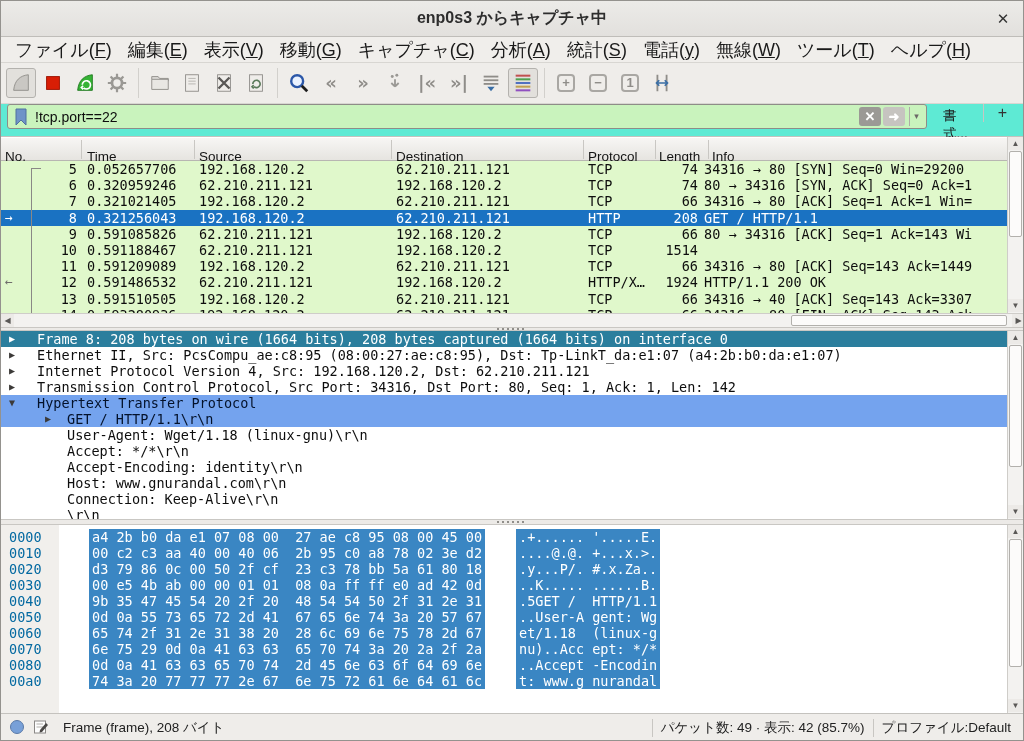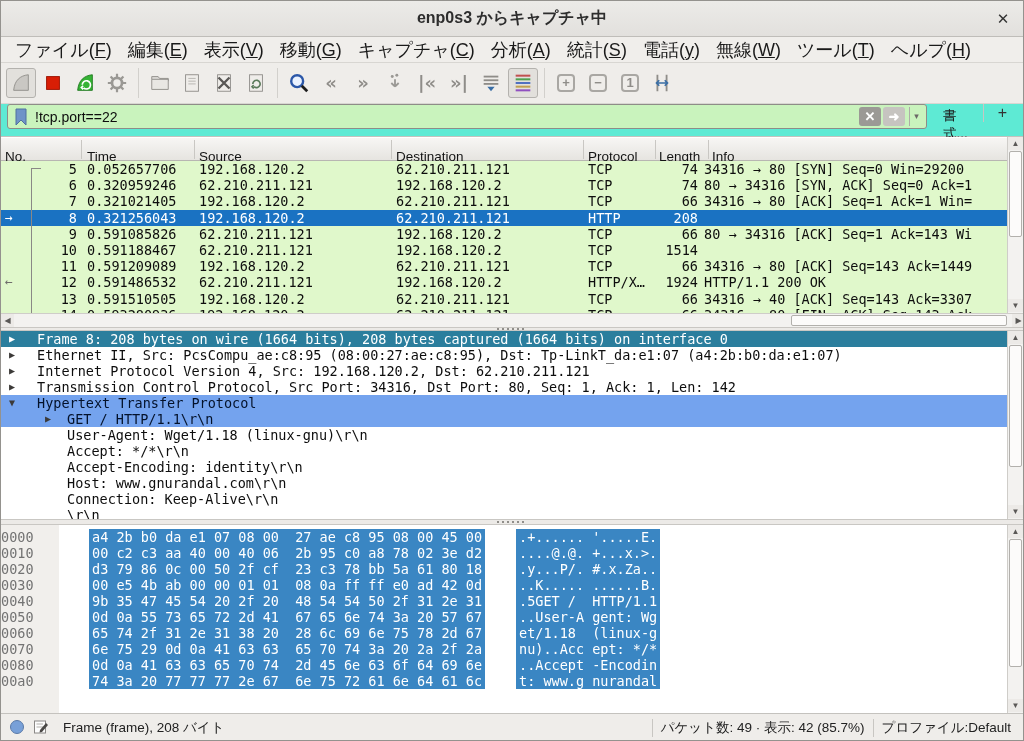--- a/index.html
+++ b/index.html
@@ -90,21 +90,21 @@
   .dline.hl-teal .exp { color:#ffffff; }
   .dline.hl-blue { background:#74a3ee; color:#04122a; }
   .ind0 .exp { left:8px; }  .ind0 .dtxt { left:36px; }
   .ind1 .exp { left:44px; } .ind1 .dtxt { left:66px; }
   .ind2 .dtxt { left:66px; }
   
   #hex { position:absolute; left:0; top:524px; width:1008px; height:188px; overflow:hidden;
     background:#ffffff; font-family:"DejaVu Sans Mono", monospace; font-size:13.5px; padding-top:4px; }
   #hex::before { content:""; position:absolute; left:0; top:0; width:58px; height:100%; background:#f1efec; }
   .hxrow { position:relative; height:16px; line-height:16px; white-space:pre; }
-  .hx-off  { position:absolute; left:0;  color:#737373; }
+  .hx-off  { position:absolute; left:8px;  color:#0369a1; }
   .hx-hex  { position:absolute; left:88px; background:#3a86c3; color:#fff; padding:0 3px; }
   .hx-asc  { position:absolute; left:515px; background:#3a86c3; color:#fff; padding:0 3px; }
   
   #statusbar { position:absolute; left:0; top:712px; width:100%; height:29px;
     background:#efedea; border-top:1px solid #c4c2be; display:flex; align-items:center; font-size:13.5px; color:#222; }
   #statusbar .spacer { flex:1; }
   #status-left-text { margin-left:14px; }
   #expert-icon { margin-left:8px; }
   #comment-icon { margin-left:8px; }
   .st-sep { width:1px; height:18px; background:#c8c6c2; margin:0 8px; }
@@ -292,21 +292,21 @@
     <span class="hdiv" style="left:582px"></span>
     <span class="hdiv" style="left:654px"></span>
     <span class="hdiv" style="left:707px"></span>
   </div>
 
   <div id="plist-rows">
 
   <div class="prow"><span class="pc c-no">5</span><span class="pc c-time">0.052657706</span><span class="pc c-src">192.168.120.2</span><span class="pc c-dst">62.210.211.121</span><span class="pc c-proto">TCP</span><span class="pc c-len">74</span><span class="pc c-info">34316 → 80 [SYN] Seq=0 Win=29200</span></div>
       <div class="prow"><span class="pc c-no">6</span><span class="pc c-time">0.320959246</span><span class="pc c-src">62.210.211.121</span><span class="pc c-dst">192.168.120.2</span><span class="pc c-proto">TCP</span><span class="pc c-len">74</span><span class="pc c-info">80 → 34316 [SYN, ACK] Seq=0 Ack=1</span></div>
       <div class="prow"><span class="pc c-no">7</span><span class="pc c-time">0.321021405</span><span class="pc c-src">192.168.120.2</span><span class="pc c-dst">62.210.211.121</span><span class="pc c-proto">TCP</span><span class="pc c-len">66</span><span class="pc c-info">34316 → 80 [ACK] Seq=1 Ack=1 Win=</span></div>
-      <div class="prow selected"><span class="pc c-no">8</span><span class="pc c-time">0.321256043</span><span class="pc c-src">192.168.120.2</span><span class="pc c-dst">62.210.211.121</span><span class="pc c-proto">HTTP</span><span class="pc c-len">208</span></div>
+      <div class="prow selected"><span class="pc c-no">8</span><span class="pc c-time">0.321256043</span><span class="pc c-src">192.168.120.2</span><span class="pc c-dst">62.210.211.121</span><span class="pc c-proto">HTTP</span><span class="pc c-len">208</span><span class="pc c-info">GET / HTTP/1.1</span></div>
       <div class="prow"><span class="pc c-no">9</span><span class="pc c-time">0.591085826</span><span class="pc c-src">62.210.211.121</span><span class="pc c-dst">192.168.120.2</span><span class="pc c-proto">TCP</span><span class="pc c-len">66</span><span class="pc c-info">80 → 34316 [ACK] Seq=1 Ack=143 Wi</span></div>
       <div class="prow"><span class="pc c-no">10</span><span class="pc c-time">0.591188467</span><span class="pc c-src">62.210.211.121</span><span class="pc c-dst">192.168.120.2</span><span class="pc c-proto">TCP</span><span class="pc c-len">1514</span></div>
       <div class="prow"><span class="pc c-no">11</span><span class="pc c-time">0.591209089</span><span class="pc c-src">192.168.120.2</span><span class="pc c-dst">62.210.211.121</span><span class="pc c-proto">TCP</span><span class="pc c-len">66</span><span class="pc c-info">34316 → 80 [ACK] Seq=143 Ack=1449</span></div>
       <div class="prow"><span class="pc c-no">12</span><span class="pc c-time">0.591486532</span><span class="pc c-src">62.210.211.121</span><span class="pc c-dst">192.168.120.2</span><span class="pc c-proto">HTTP/X…</span><span class="pc c-len">1924</span><span class="pc c-info">HTTP/1.1 200 OK</span></div>
       <div class="prow"><span class="pc c-no">13</span><span class="pc c-time">0.591510505</span><span class="pc c-src">192.168.120.2</span><span class="pc c-dst">62.210.211.121</span><span class="pc c-proto">TCP</span><span class="pc c-len">66</span><span class="pc c-info">34316 → 40 [ACK] Seq=143 Ack=3307</span></div>
       <div class="prow"><span class="pc c-no">14</span><span class="pc c-time">0.593280936</span><span class="pc c-src">192.168.120.2</span><span class="pc c-dst">62.210.211.121</span><span class="pc c-proto">TCP</span><span class="pc c-len">66</span><span class="pc c-info">34316 → 80 [FIN, ACK] Seq=143 Ack</span></div>
       <div class="row-marker" id="marker-right">→</div>
       <div class="row-marker" id="marker-left">←</div>
       <div class="bracket-h"></div>
       <div class="bracket-v"></div>

